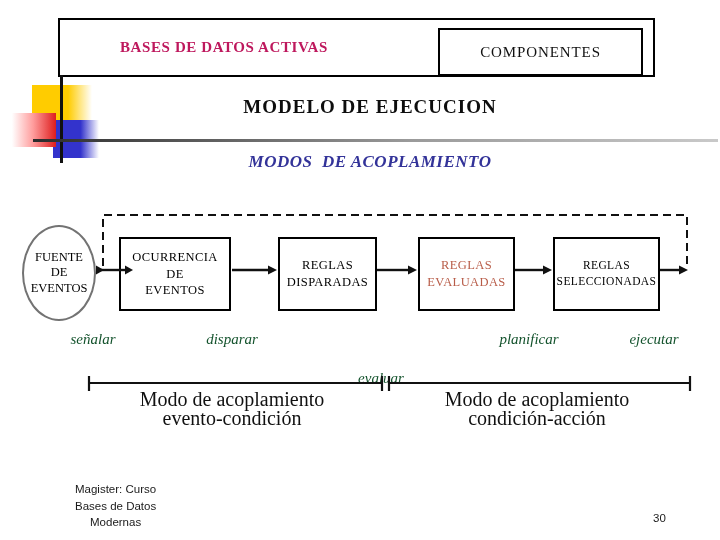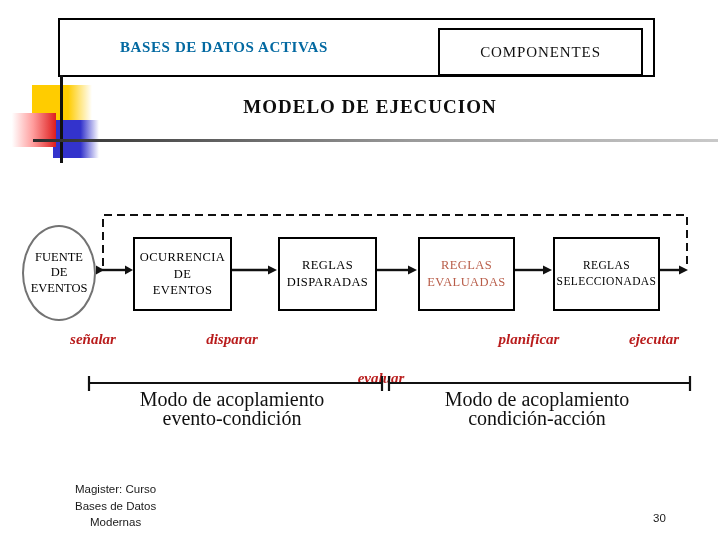--- a/index.html
+++ b/index.html
@@ -4,21 +4,21 @@
 <style>
   html,body { margin:0; padding:0; background:#888; }
   .slide {
     position:relative; width:720px; height:540px; background:#ffffff;
     font-family:"Liberation Serif", serif; overflow:hidden; margin:0 auto;
   }
   
   .header-box { position:absolute; left:58px; top:18px; width:597px; height:59px;
     border:2px solid #000; box-sizing:border-box; background:#fff; }
   .course-title { position:absolute; left:120px; top:39px; font-size:15px; font-weight:bold;
-    letter-spacing:0.6px; color:#0369a1; }
+    letter-spacing:0.6px; color:#be185d; }
   .badge-box { position:absolute; left:438px; top:28px; width:205px; height:48px;
     border:2px solid #000; box-sizing:border-box; display:flex; align-items:center;
     justify-content:center; font-size:15px; letter-spacing:0.9px; color:#111; background:#fff; }
   
   .deco-yellow { position:absolute; left:32px; top:85px; width:60px; height:35px;
     background:linear-gradient(90deg, #ffcc00 60%, rgba(255,204,0,0) 100%); }
   .deco-blue { position:absolute; left:53px; top:120px; width:46px; height:38px;
     background:linear-gradient(90deg, #3333cc 60%, rgba(51,51,204,0) 100%); }
   .deco-red { position:absolute; left:10px; top:113px; width:46px; height:34px;
     background:linear-gradient(to left, #dd1d1d 0%, #ff9d9d 50%, #ffffff 96%); }
@@ -33,27 +33,27 @@
     color:#333399; white-space:pre; }
   
   .ellipse { position:absolute; left:22px; top:225px; width:74px; height:96px;
     border:2px solid #737373; border-radius:50%; box-sizing:border-box; background:#fff;
     display:flex; align-items:center; justify-content:center; text-align:center;
     font-size:12.5px; line-height:1.25; white-space:pre-line; }
   .stage { position:absolute; top:237px; height:74px; border:2px solid #000;
     box-sizing:border-box; background:#fff; display:flex; align-items:center;
     justify-content:center; text-align:center; font-size:12.5px; line-height:1.35;
     letter-spacing:0.4px; white-space:pre-line; color:#000; }
-  .stage-1 { left:133px; width:99px; }
+  .stage-1 { left:119px; width:112px; }
   .stage-2 { left:278px; width:99px; }
   .stage-3 { left:418px; width:97px; color:#b85c48; }
   .stage-4 { left:553px; width:107px; font-size:11.5px; }
   
   .verb { position:absolute; top:331px; transform:translateX(-50%);
-    font-weight:bold; font-style:italic; font-size:15px; color:#b91c1c; white-space:nowrap; }
+    font-weight:normal; font-style:italic; font-size:15px; color:#14532d; white-space:nowrap; }
   .verb-0 { left:93px; } .verb-1 { left:232px; } .verb-2 { left:381px;margin-top:39px; }
   .verb-3 { left:529px; } .verb-4 { left:654px; }
   
   .mode { position:absolute; top:390px; width:300px; text-align:center;
     font-size:20px; line-height:19px; color:#111; }
   .mode-left { left:82px; } .mode-right { left:387px; }
   
   .footer { position:absolute; left:75px; top:481px; font-family:"Liberation Sans", sans-serif;
     font-size:11.5px; line-height:16.5px; color:#1a1a1a;text-align:center; }
   .page-number { position:absolute; left:653px; top:512px;
@@ -70,20 +70,21 @@
   <div class="course-title">BASES DE DATOS ACTIVAS</div>
   <div class="badge-box">COMPONENTES</div>
 
   <div class="deco-yellow"></div>
   <div class="deco-blue"></div>
   <div class="deco-red"></div>
   <div class="deco-vline"></div>
   <div class="deco-hline"></div>
 
   <div class="slide-title">MODELO DE EJECUCION</div>
+  <div class="slide-subtitle">MODOS  DE ACOPLAMIENTO</div>
 
   <div class="ellipse">FUENTE
 DE
 EVENTOS</div>
   <div class="stage stage-1">OCURRENCIA
 DE
 EVENTOS</div>
   <div class="stage stage-2">REGLAS
 DISPARADAS</div>
   <div class="stage stage-3">REGLAS

